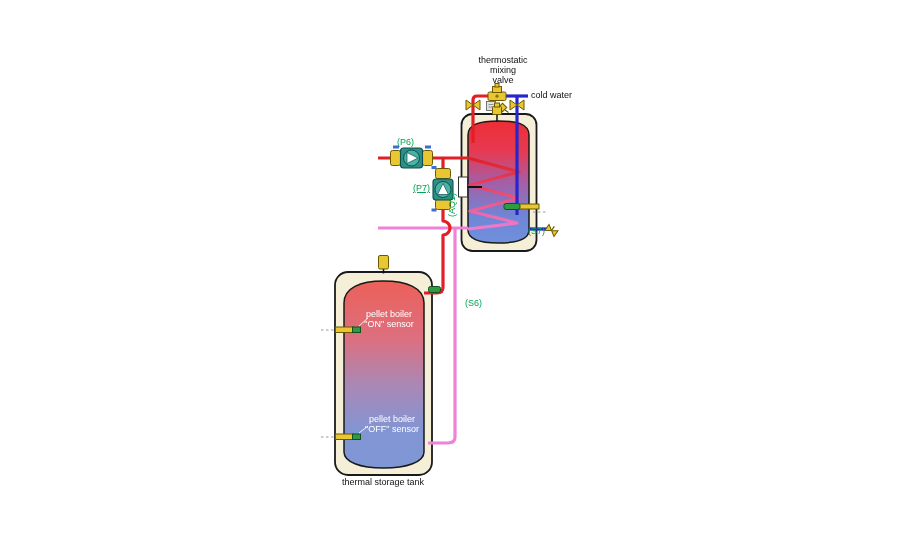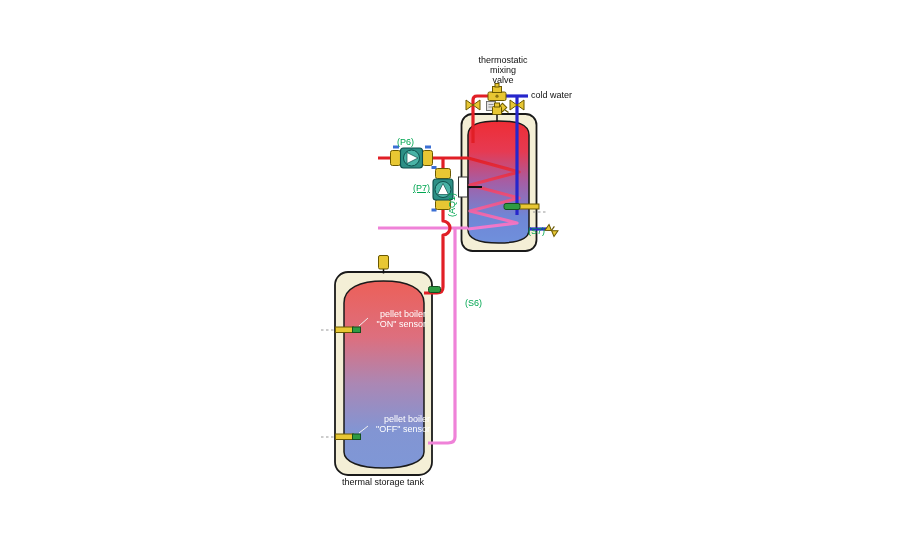--- a/index.html
+++ b/index.html
@@ -2,21 +2,21 @@
 <html style="--background: #ffffff; --hot-pipe: #e11f26; --cold-pipe: #2626cc; --return-pipe: #ef82d8; --valve-yellow: #e8c733; --valve-outline: #6b5900; --pump-teal: #2d8f86; --sensor-green: #2e9b43; --label-green: #00a651; --tank-shell: #f4efd6; --outline: #1a1a1a; --dhw-tank-top: #ee2d35; --dhw-tank-bottom: #6f90dc; --storage-tank-top: #ec6059; --storage-tank-bottom: #7f97d6;"><head>
 <meta charset="utf-8">
 <style>
   html,body{margin:0;padding:0;background:#fff;}
   .canvas{position:relative;width:900px;height:550px;background:var(--background,#fff);overflow:hidden;
           font-family:"Liberation Sans",sans-serif;}
   svg{position:absolute;left:0;top:0;}
   .lbl{position:absolute;font-size:9px;line-height:10px;color:#111;white-space:pre-line;}
   .lbl.center{text-align:center;}
   .lbl.green{color:var(--label-green,#00a651);}
-  .lbl.white{color:#fff;text-align:right;}
+  .lbl.white{color:#fff;}
   .lbl.vert{transform:rotate(-90deg);transform-origin:center center;}
   
   .pipe{fill:none;stroke-width:3.2;stroke-linejoin:round;}
   .pipe-hot{stroke:var(--hot-pipe,#e11f26);}
   .pipe-cold{stroke:var(--cold-pipe,#2626cc);}
   .pipe-return{stroke:var(--return-pipe,#ef82d8);}
   .brass{fill:var(--valve-yellow,#e8c733);stroke:var(--valve-outline,#6b5900);stroke-width:1;}
   .sensor{fill:var(--sensor-green,#2e9b43);stroke:#14501f;stroke-width:1;}
   .shell{fill:var(--tank-shell,#f4efd6);stroke:var(--outline,#1a1a1a);stroke-width:1.8;}
   .pumpbody{fill:var(--pump-teal,#2d8f86);stroke:#0e4f4c;stroke-width:1.1;}

